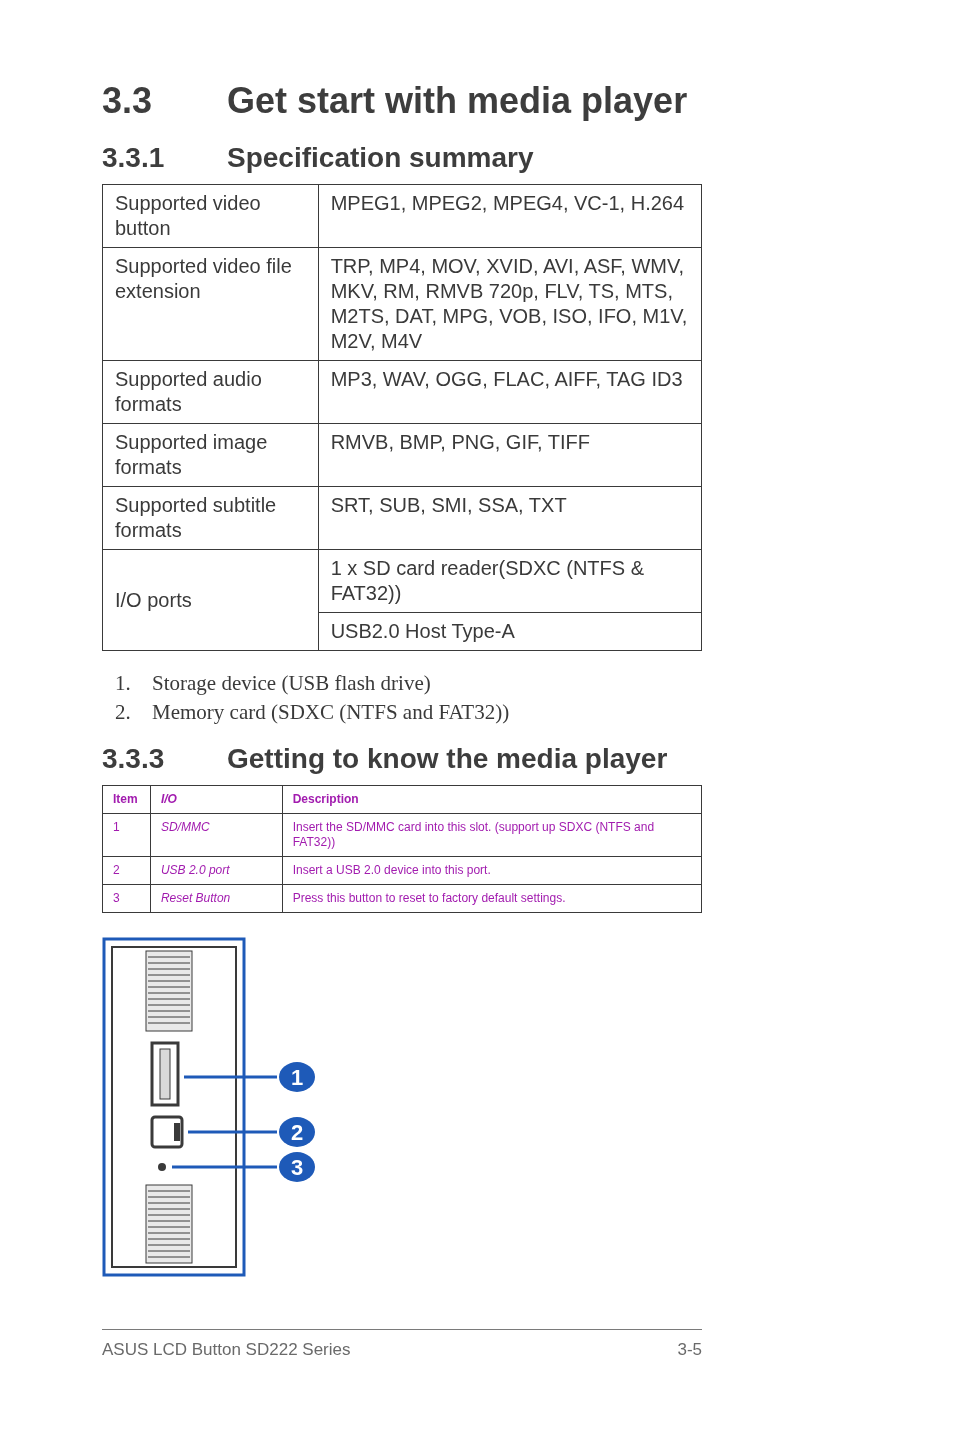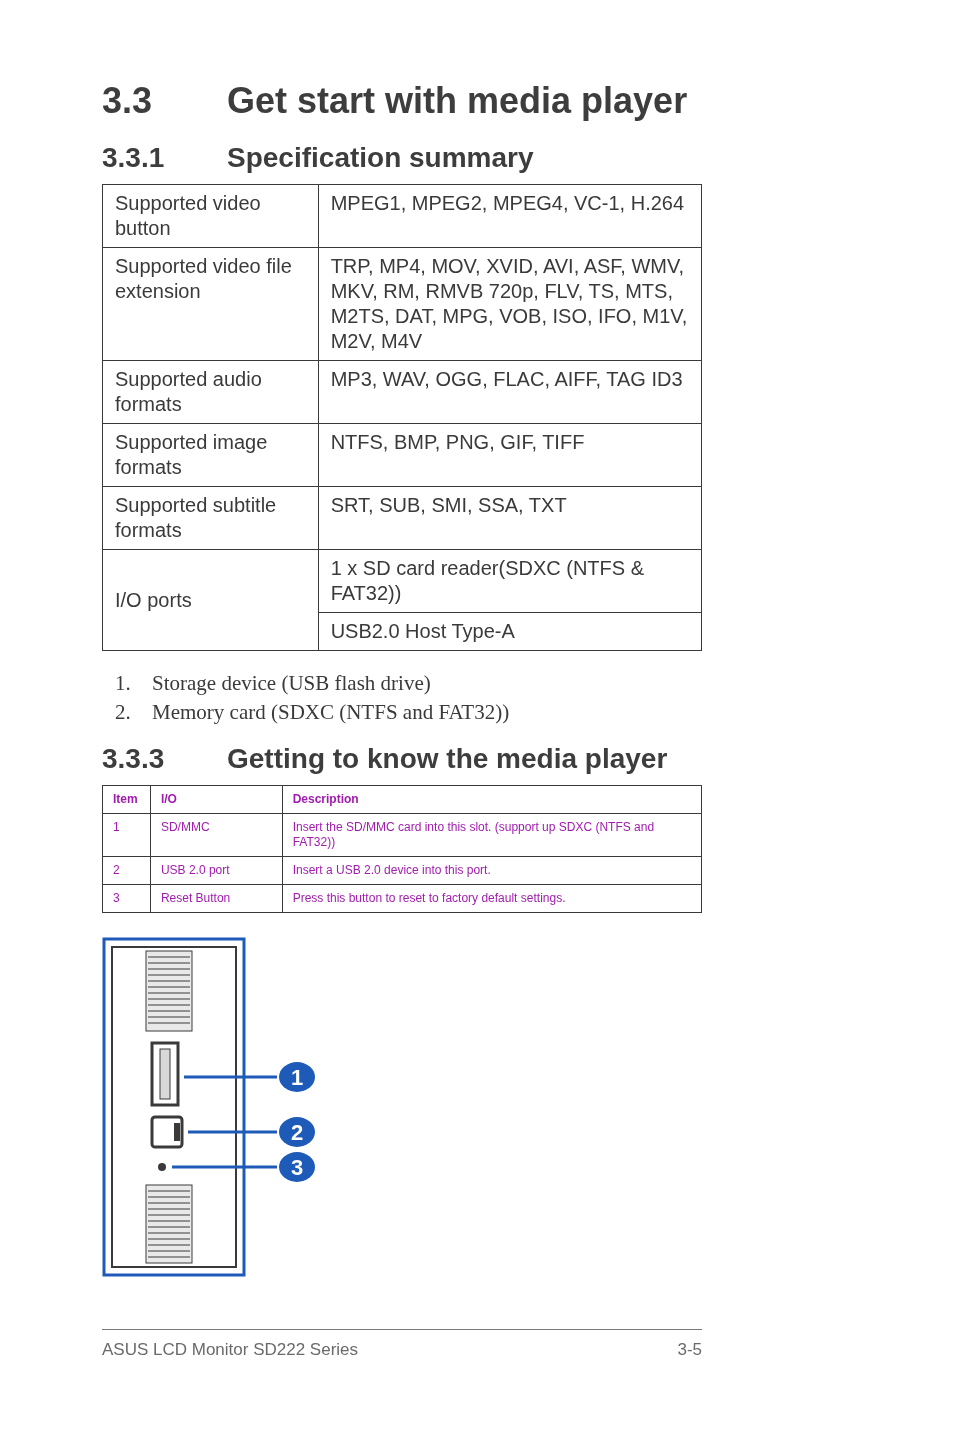--- a/index.html
+++ b/index.html
@@ -66,21 +66,21 @@
   }
   table.io th, table.io td {
     border: 1.5px solid #3a3a3a;
     padding: 6px 10px 6px 10px;
     text-align: left;
     vertical-align: top;
     line-height: 1.25;
   }
   table.io th { font-weight: bold; }
   table.io .c1 { width: 8%; }
-  table.io .c2 { width: 22%; }
+  table.io .c2 { width: 22%; font-style: italic; }
 
   .diagram-wrap {
     margin-top: 24px;
     margin-left: 0;
   }
   .footer {
     position: absolute;
     left: 102px;
     right: 88px;
     bottom: 78px;
@@ -114,21 +114,21 @@
     <tr>
       <td class="col1">Supported video file extension</td>
       <td>TRP, MP4, MOV, XVID, AVI, ASF, WMV, MKV, RM, RMVB 720p, FLV, TS, MTS, M2TS, DAT, MPG, VOB, ISO, IFO, M1V, M2V, M4V</td>
     </tr>
     <tr>
       <td class="col1">Supported audio formats</td>
       <td>MP3, WAV, OGG, FLAC, AIFF, TAG ID3</td>
     </tr>
     <tr>
       <td class="col1">Supported image formats</td>
-      <td>NTFS, BMP, PNG, GIF, TIFF</td>
+      <td>RMVB, BMP, PNG, GIF, TIFF</td>
     </tr>
     <tr>
       <td class="col1">Supported subtitle formats</td>
       <td>SRT, SUB, SMI, SSA, TXT</td>
     </tr>
     <tr>
       <td class="col1" rowspan="2" style="vertical-align: middle;">I/O ports</td>
       <td>1 x SD card reader(SDXC (NTFS &amp; FAT32))</td>
     </tr>
     <tr>
@@ -237,17 +237,17 @@
       </g>
 
       <g>
         <ellipse cx="195" cy="230" rx="18" ry="15" fill="#1e5ab8"></ellipse>
         <text x="195" y="238" text-anchor="middle" font-family="Arial" font-size="22" font-weight="bold" fill="#ffffff">3</text>
       </g>
     </svg>
   </div>
 
   <div class="footer">
-    <span>ASUS LCD Monitor SD222 Series</span>
+    <span>ASUS LCD Button SD222 Series</span>
     <span>3-5</span>
   </div>
 
 </div>
 
 </body></html>

